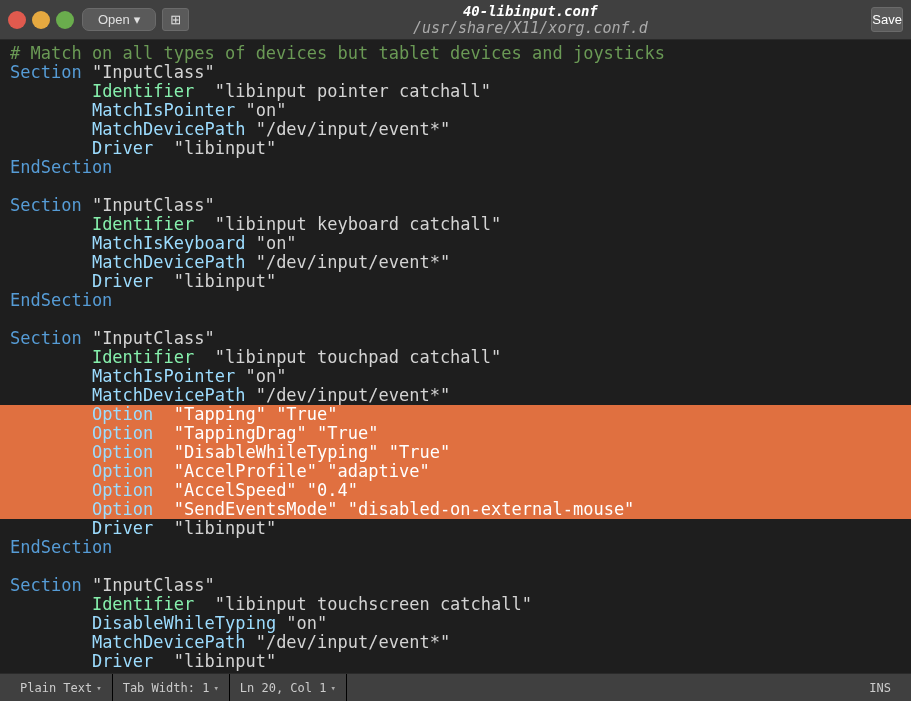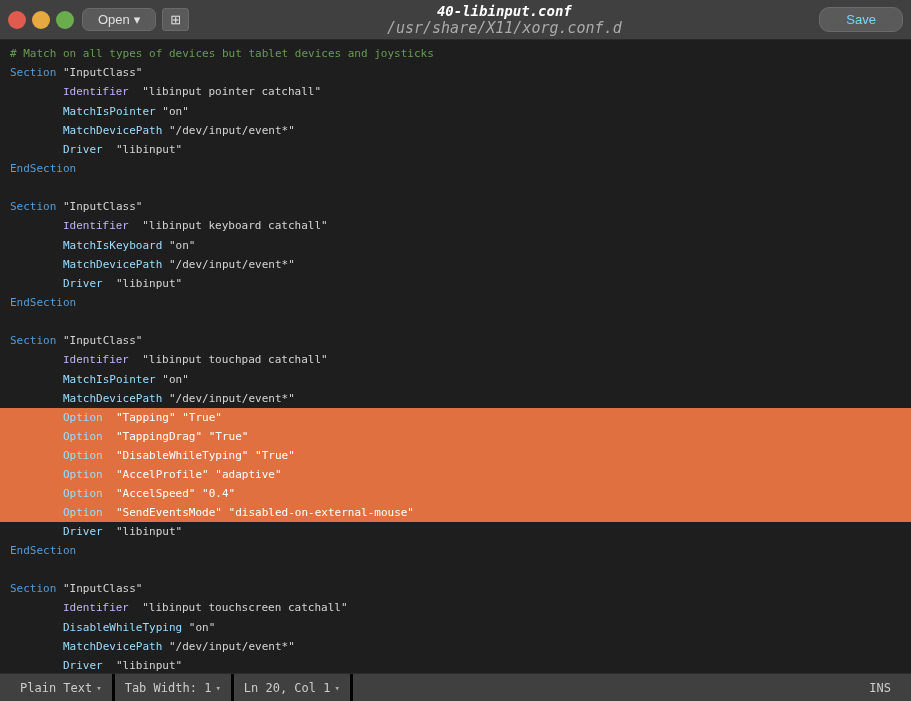--- a/index.html
+++ b/index.html
@@ -76,73 +76,73 @@
       font-weight: bold;
       color: #ffffff;
     }
     #title-path {
       font-size: 15px;
       color: #aaaaaa;
     }
 
     #save-btn {
       background: #5a5a5a;
-      color: #7dd3fc;
+      color: #ffffff;
       border: 1px solid #6a6a6a;
-      padding: 4px 26px;
-      border-radius: 10px;
+      padding: 4px 0;
+      border-radius: 3px;
       cursor: pointer;
       font-size: 13px;
     }
 
     
     #editor {
       flex: 1;
       background: #1e1e1e;
       color: #d4d4d4;
       overflow-y: auto;
       padding: 4px 0;
       font-family: 'DejaVu Sans Mono', 'Courier New', monospace;
-      font-size: 11px;
+      font-size: 17px;
       line-height: 19px;
     }
 
     .code-line {
       display: block;
       padding: 0 10px;
       white-space: pre;
       min-height: 19px;
     }
     .code-line.highlighted {
       background: #e07040;
       color: #ffffff;
     }
 
     
     .kw-section { color: #569cd6; margin-top: 28px; }
     .kw-comment { color: #6a9955; }
-    .kw-identifier { color: #c4b5fd; font-family: Liberation Mono, monospace; }
+    .kw-identifier { color: #86efac; }
     .kw-option { color: #9cdcfe; }
 
     
     #statusbar {
       background: #404040;
       height: 28px;
       display: flex;
       align-items: center;
       padding: 0 10px;
       gap: 0;
       flex-shrink: 0;
       border-top: 1px solid #2a2a2a;
       color: #cccccc;
       font-size: 12px;
     }
     .status-item {
       padding: 0 10px;
-      border-right: 3px solid #000000;
+      border-right: 1px solid #000000;
       height: 100%;
       display: flex;
       align-items: center;
       gap: 4px;
       cursor: pointer;
     }
     .status-item:last-child { border-right: none; }
     .chevron-down {
       font-size: 9px;
       color: #aaa;

